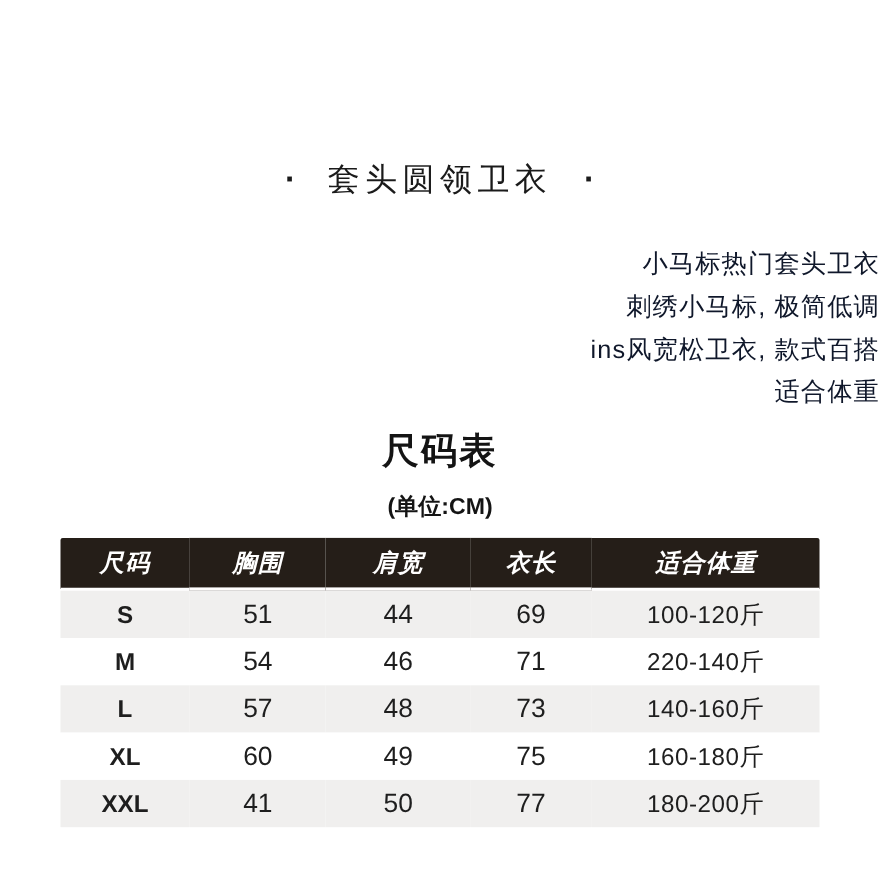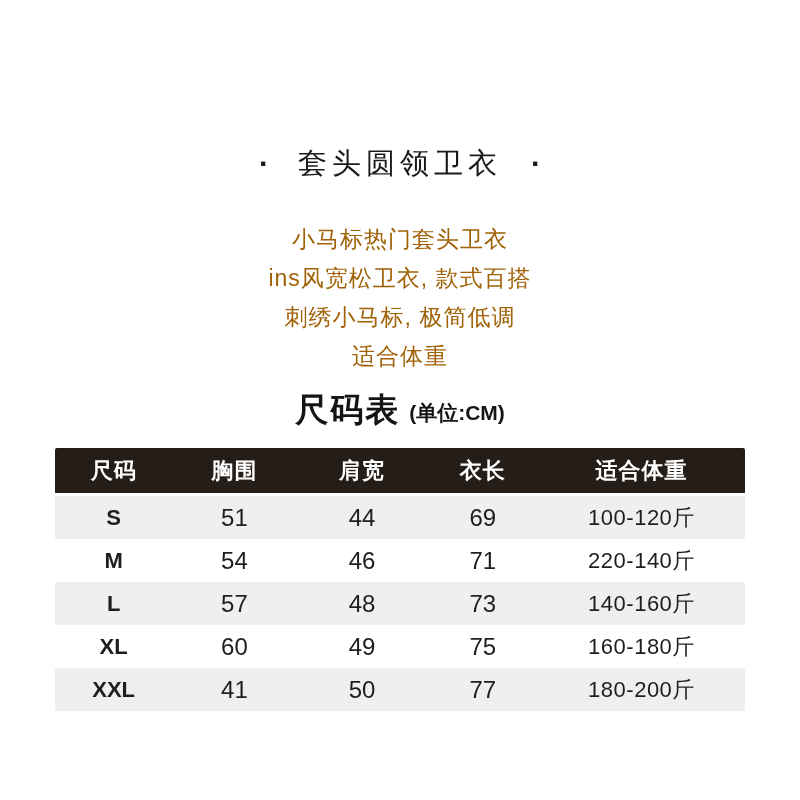--- a/index.html
+++ b/index.html
@@ -33,35 +33,36 @@
     font-weight: 400;
     letter-spacing: 5px;
   }
   .title-dot {
     font-size: 30px;
     font-weight: 700;
     line-height: 1;
   }
   .desc {
     margin-top: 22px;
-    text-align: center;
+    text-align: right;
     font-size: 23px;
     line-height: 39px;
     font-weight: 500;
-    color: #a16207;
+    color: #0f172a;
     letter-spacing: 1px;
   }
   .desc p { margin: 0; }
   .size-heading {
     margin-top: 12px;
     display: flex;
     justify-content: center;
     align-items: center;
     gap: 9px;
     color: #141414;
+    flex-direction: column;
   }
   .size-heading-main {
     font-size: 33px;
     font-weight: 700;
     letter-spacing: 2px;
   }
   .size-heading-unit {
     font-size: 21px;
     font-weight: 700;
     padding-top: 4px;
@@ -80,20 +81,21 @@
   table.size-table col.c4 { width: 16%; }
   table.size-table col.c5 { width: 30%; }
   table.size-table thead th {
     background: var(--header-bg, #251e18);
     color: var(--header-text, #ffffff);
     font-size: 22px;
     font-weight: 700;
     height: 43px;
     letter-spacing: 1px;
     border-bottom: 3px solid #ffffff;
+    font-style: italic;
   }
   table.size-table thead th:first-child { border-radius: 2px 0 0 2px; }
   table.size-table thead th:last-child { border-radius: 0 2px 2px 0; }
   table.size-table tbody td {
     height: 41px;
     font-size: 24px;
     font-weight: 500;
     color: #1e1e1e;
   }
   table.size-table tbody tr:nth-child(odd) td { background: var(--stripe-bg, #f0efee); }
@@ -114,22 +116,22 @@
 <div class="page">
 
   <div class="title-row">
     <span class="title-dot">·</span>
     <h1 class="title-text">套头圆领卫衣</h1>
     <span class="title-dot">·</span>
   </div>
 
   <div class="desc">
     <p>小马标热门套头卫衣</p>
+    <p>刺绣小马标, 极简低调</p>
     <p>ins风宽松卫衣, 款式百搭</p>
-    <p>刺绣小马标, 极简低调</p>
     <p>适合体重</p>
   </div>
 
   <div class="size-heading">
     <span class="size-heading-main">尺码表</span>
     <span class="size-heading-unit">(单位:CM)</span>
   </div>
 
   <table class="size-table">
     <colgroup>

